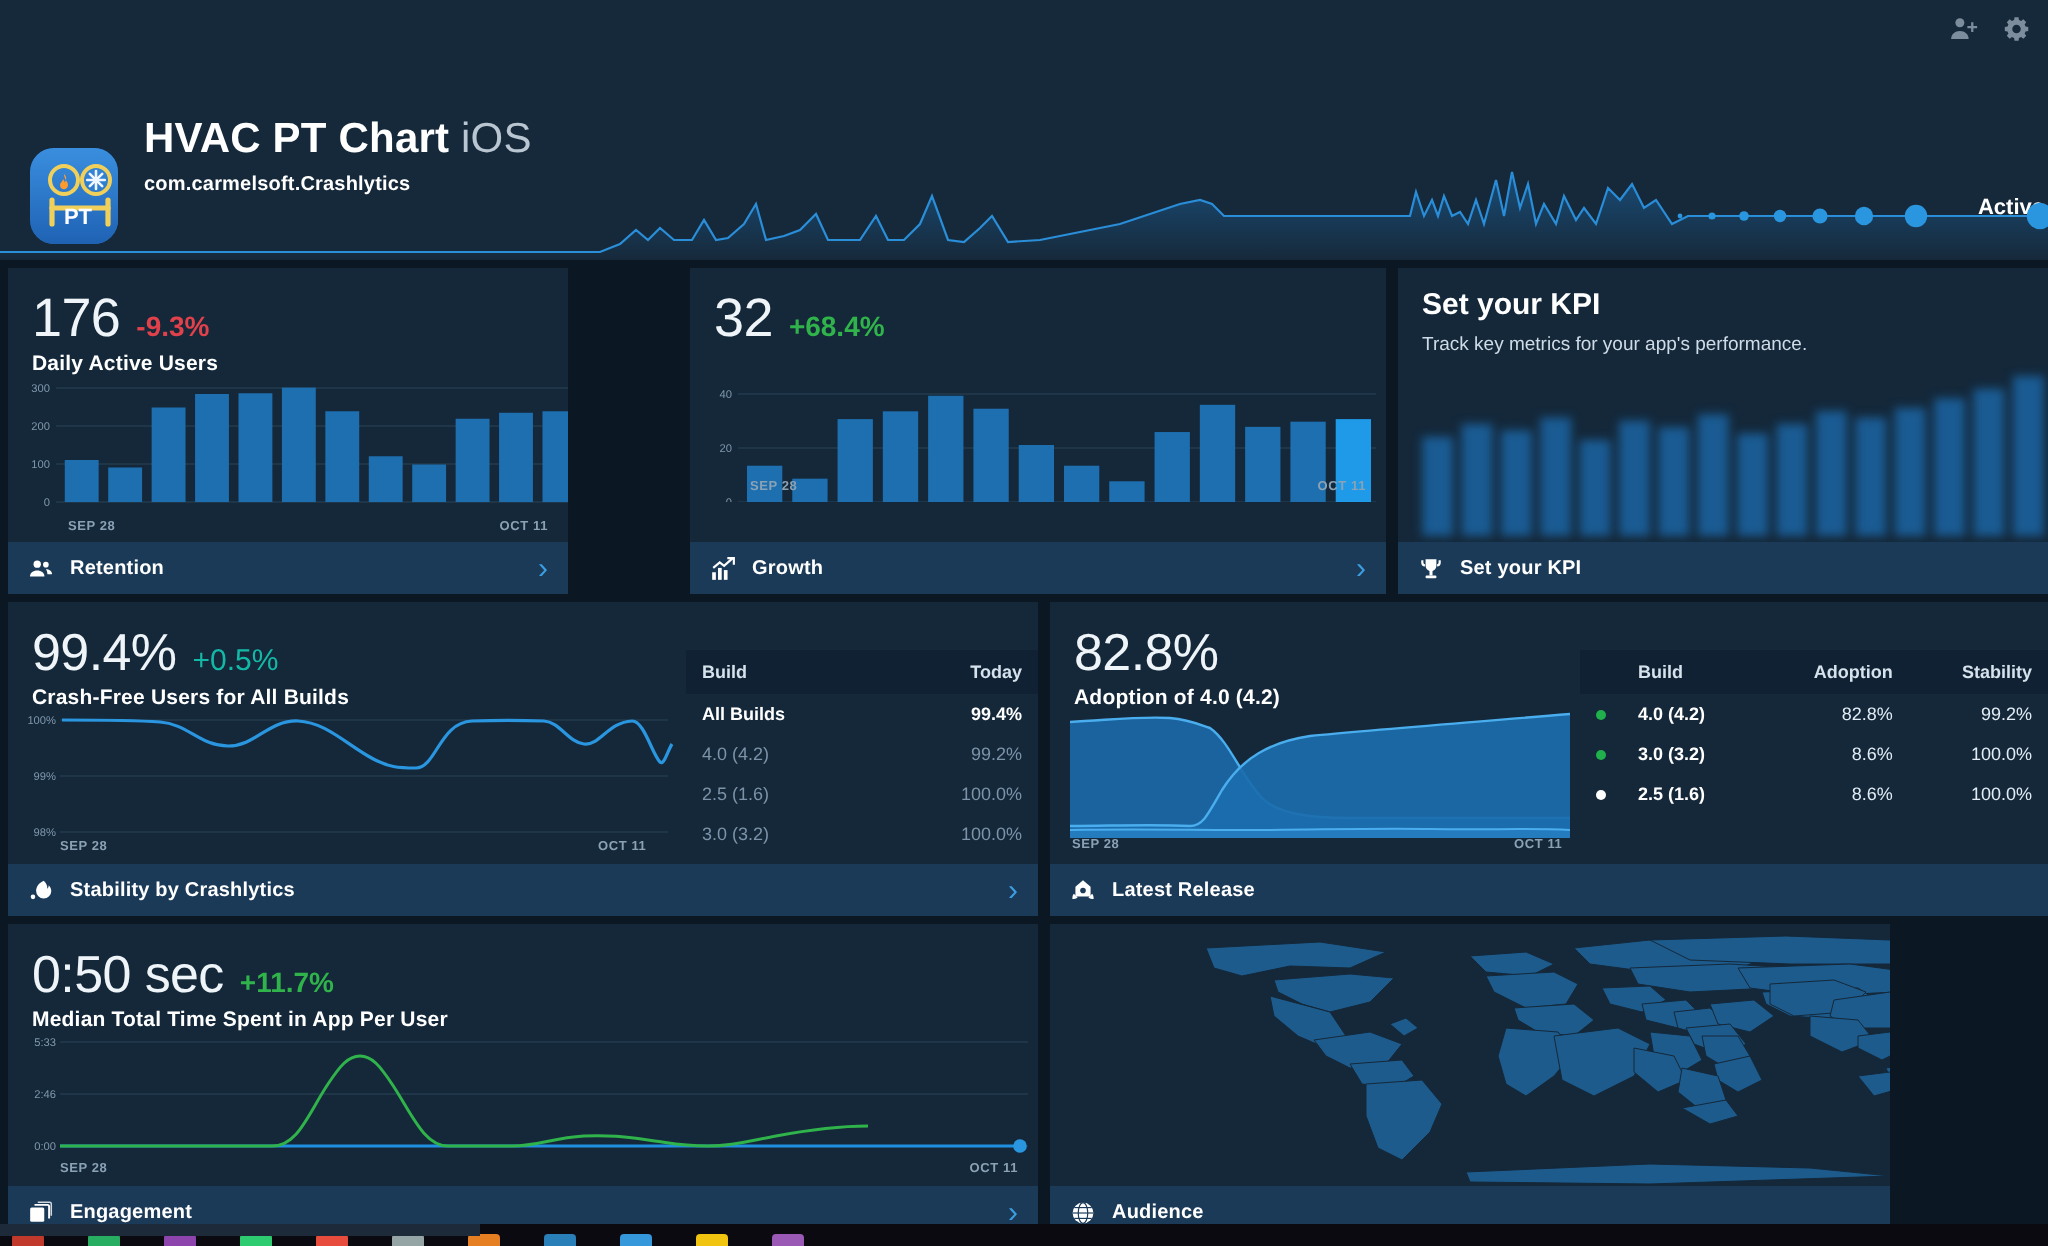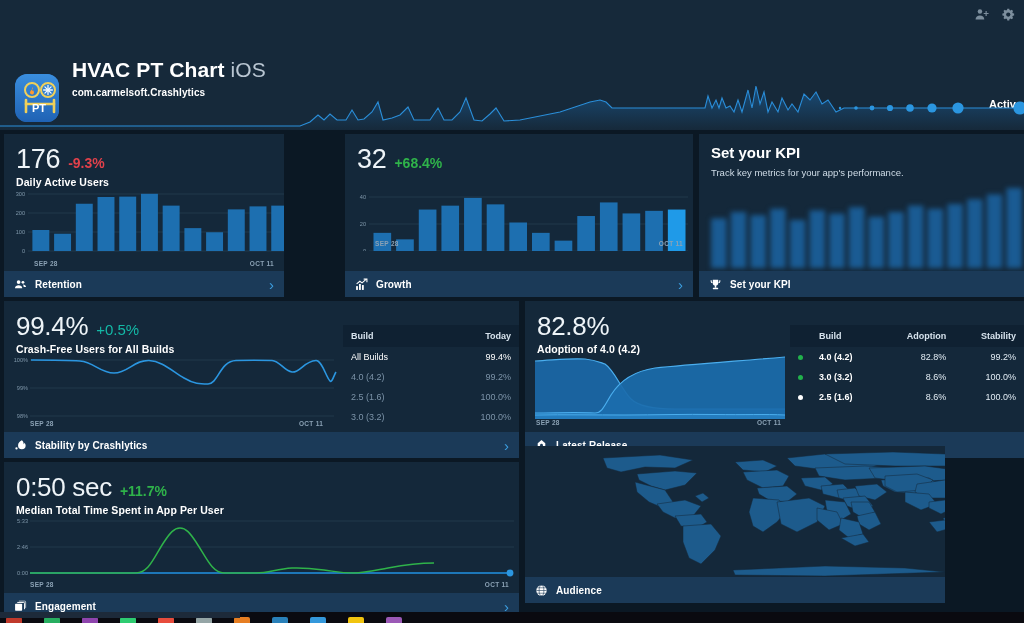--- a/index.html
+++ b/index.html
@@ -98,21 +98,21 @@
   .tbl { width: 100%; border-collapse: collapse; margin-top: 24px; }
   .tbl thead th {
     background: #0f2132; color: #d6e2ec; font-size: 9px; font-weight: bold;
     padding: 6px 8px; text-align: right;
   }
   .tbl thead th.l { text-align: left; }
   .tbl tbody td {
     font-size: 9px; padding: 5px 8px; text-align: right; color: #7c93a8;
   }
   .tbl tbody td.l { text-align: left; }
-  .tbl tbody tr.hi td { color: #ffffff; font-weight: normal; }
+  .tbl tbody tr.hi td { color: #ffffff; font-weight: bold; }
   .dot { display:inline-block; width:5px; height:5px; border-radius:50%; }
   .dot.green { background:#21b14c; }
   .dot.white { background:#ffffff; }
 
   .kpi-title { font-size: 15px; color: #ffffff; font-weight: bold; }
   .kpi-sub { font-size: 9.5px; color: #cfdce7; margin-top: 6px; }
 
   
   .taskbar {
     position: absolute; left: 0; bottom: 0; width: 1024px; height: 11px;
@@ -541,21 +541,21 @@
         <svg class="foot-icon" viewBox="0 0 24 24" fill="#ffffff">
           <rect x="2" y="7" width="13" height="13" rx="1.4"></rect>
           <path d="M6 4.5h12a1.5 1.5 0 011.5 1.5v11" fill="none" stroke="#ffffff" stroke-width="1.8"></path>
           <path d="M9 2h11a1.5 1.5 0 011.5 1.5v11" fill="none" stroke="#ffffff" stroke-width="1.4" opacity=".8"></path>
         </svg>
         <span class="foot-label">Engagement</span>
         <span class="foot-chev">›</span>
       </div>
     </div>
 
-    <div class="card" style="left:525px; top:316px; width:420px; height:157px;">
+    <div class="card" style="left:525px; top:332px; width:420px; height:157px;">
       <div class="card-body">
         <svg style="position:absolute;left:0;top:0;width:499px;height:131px;" viewBox="0 0 499 131" preserveAspectRatio="xMidYMid meet">
           <rect width="499" height="131" fill="#14283a"></rect>
           <g fill="#1d5b8c" stroke="#14283a" stroke-width=".5">
             <path d="M78,12 L135,9 L168,14 L150,22 L120,21 L96,26 L82,22 Z"></path>
             <path d="M112,28 L150,25 L172,27 L160,39 L140,44 L126,40 L114,34 Z"></path>
             <path d="M110,36 L140,44 L148,56 L138,62 L124,56 L112,46 Z"></path>
             <path d="M132,58 L160,54 L176,60 L168,70 L150,72 L138,66 Z"></path>
             <path d="M150,70 L176,68 L182,76 L172,82 L156,80 Z"></path>
             <path d="M158,80 L186,78 L196,90 L190,104 L176,118 L164,112 L158,96 Z"></path>

